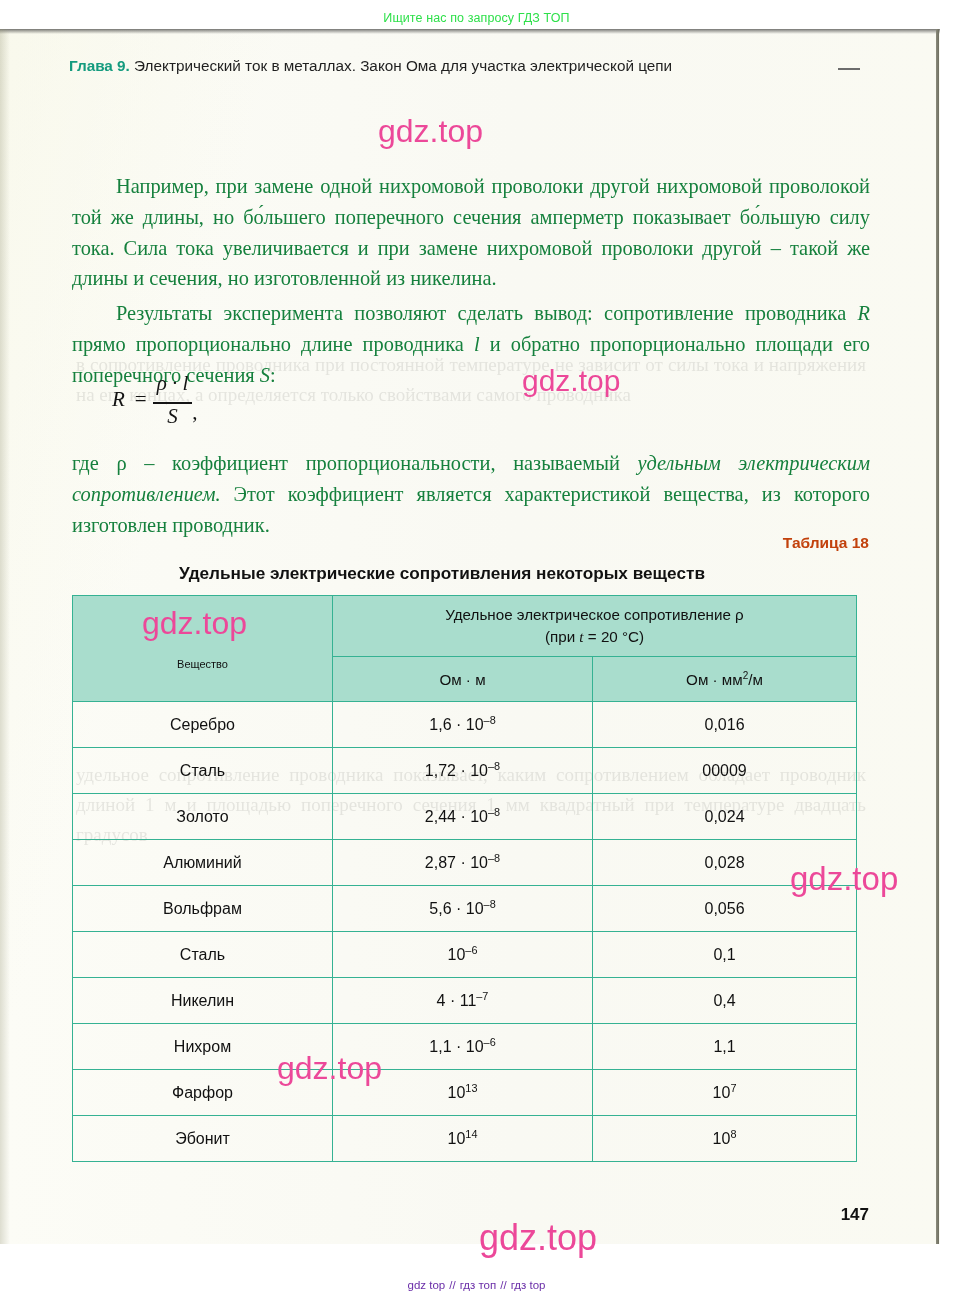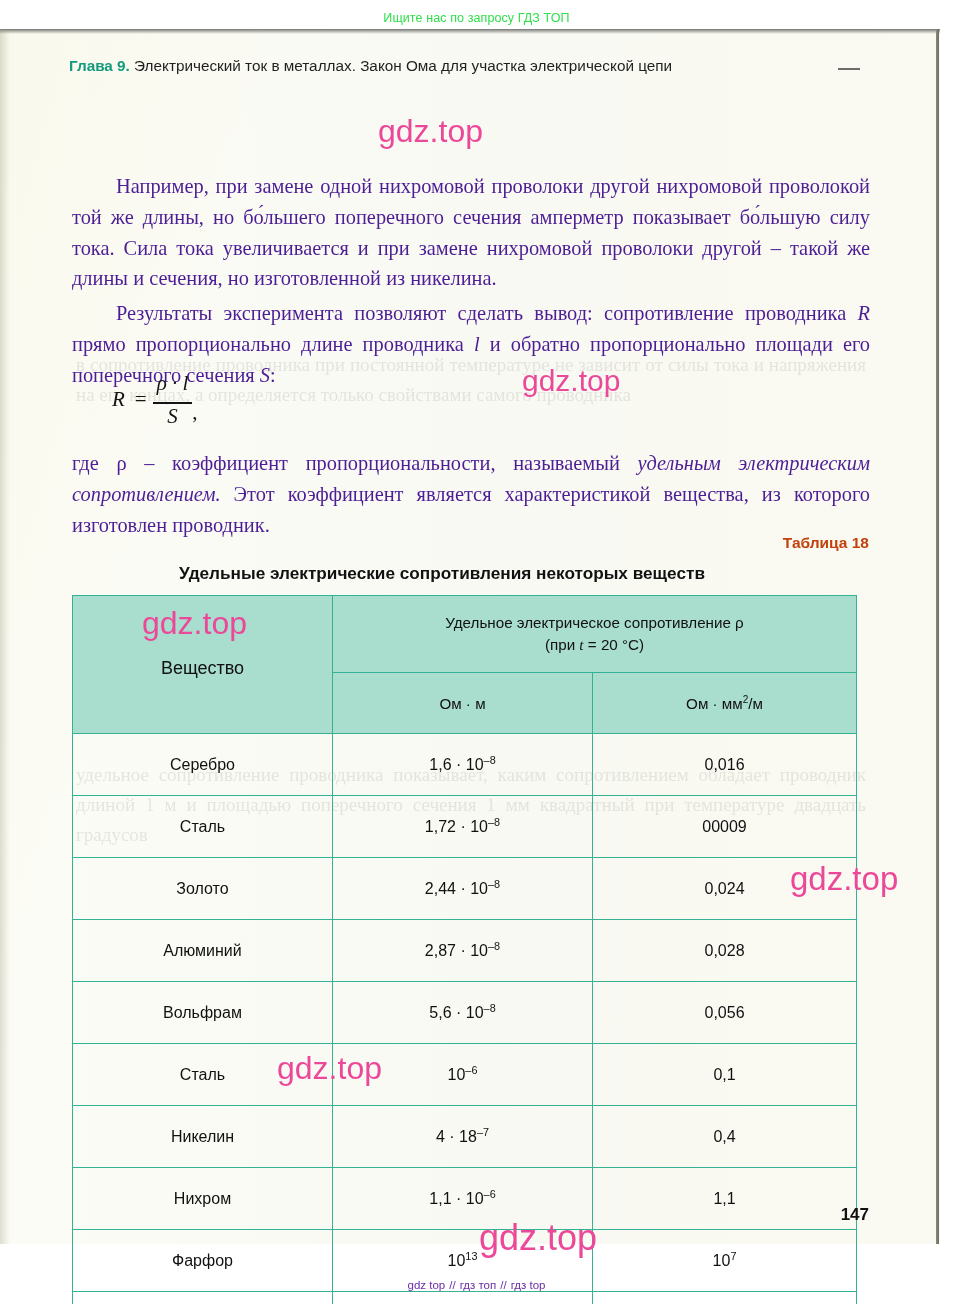--- a/index.html
+++ b/index.html
@@ -92,21 +92,21 @@
   }
 
   
   .body-text {
     position: absolute;
     left: 72px;
     width: 798px;
     font-family: "Liberation Serif", serif;
     font-size: 20.4px;
     line-height: 30.6px;
-    color: #4c1d95;
+    color: #15803d;
     text-align: justify;
     text-indent: 44px;
   }
   #para-1 { top: 151px; }
   #para-2 { top: 278px; }
   #para-3 { top: 428px; text-indent: 0; }
 
   .body-text i { font-style: italic; }
   .mvar {
     font-family: "Liberation Serif", serif;
@@ -170,32 +170,32 @@
     border-collapse: collapse;
     table-layout: fixed;
     font-family: "Liberation Sans", sans-serif;
   }
   .data-table td, .data-table th {
     border: 1.6px solid #35b293;
     text-align: center;
     vertical-align: middle;
     color: #111111;
     font-weight: normal;
-    padding: 8px;
+    padding: 0;
   }
   .data-table th { background: #a9ddcd; }
   .data-table td { background: transparent; }
 
   .col-substance { width: 260px; }
   .col-ohm-m { width: 260px; }
   .col-ohm-mm { width: 264px; }
 
   .th-substance {
     height: 104px;
-    font-size: 18px;
+    font-size: 11px;
     position: relative;
   }
   .th-substance .sub-label {
     position: absolute;
     left: 0; right: 0; top: 62px;
     text-align: center;
   }
   .th-rho {
     height: 60px;
     font-size: 15.2px;
@@ -360,21 +360,21 @@
       <td class="cell-pow"><span>5,6 · 10</span><sup>–8</sup></td>
       <td>0,056</td>
     </tr>
     <tr>
       <td>Сталь</td>
       <td class="cell-pow"><span>10</span><sup>–6</sup></td>
       <td>0,1</td>
     </tr>
     <tr>
       <td>Никелин</td>
-      <td class="cell-pow"><span>4 · 18</span><sup>–7</sup></td>
+      <td class="cell-pow"><span>4 · 11</span><sup>–7</sup></td>
       <td>0,4</td>
     </tr>
     <tr>
       <td>Нихром</td>
       <td class="cell-pow"><span>1,1 · 10</span><sup>–6</sup></td>
       <td>1,1</td>
     </tr>
     <tr>
       <td>Фарфор</td>
       <td class="cell-pow"><span>10</span><sup>13</sup></td>

